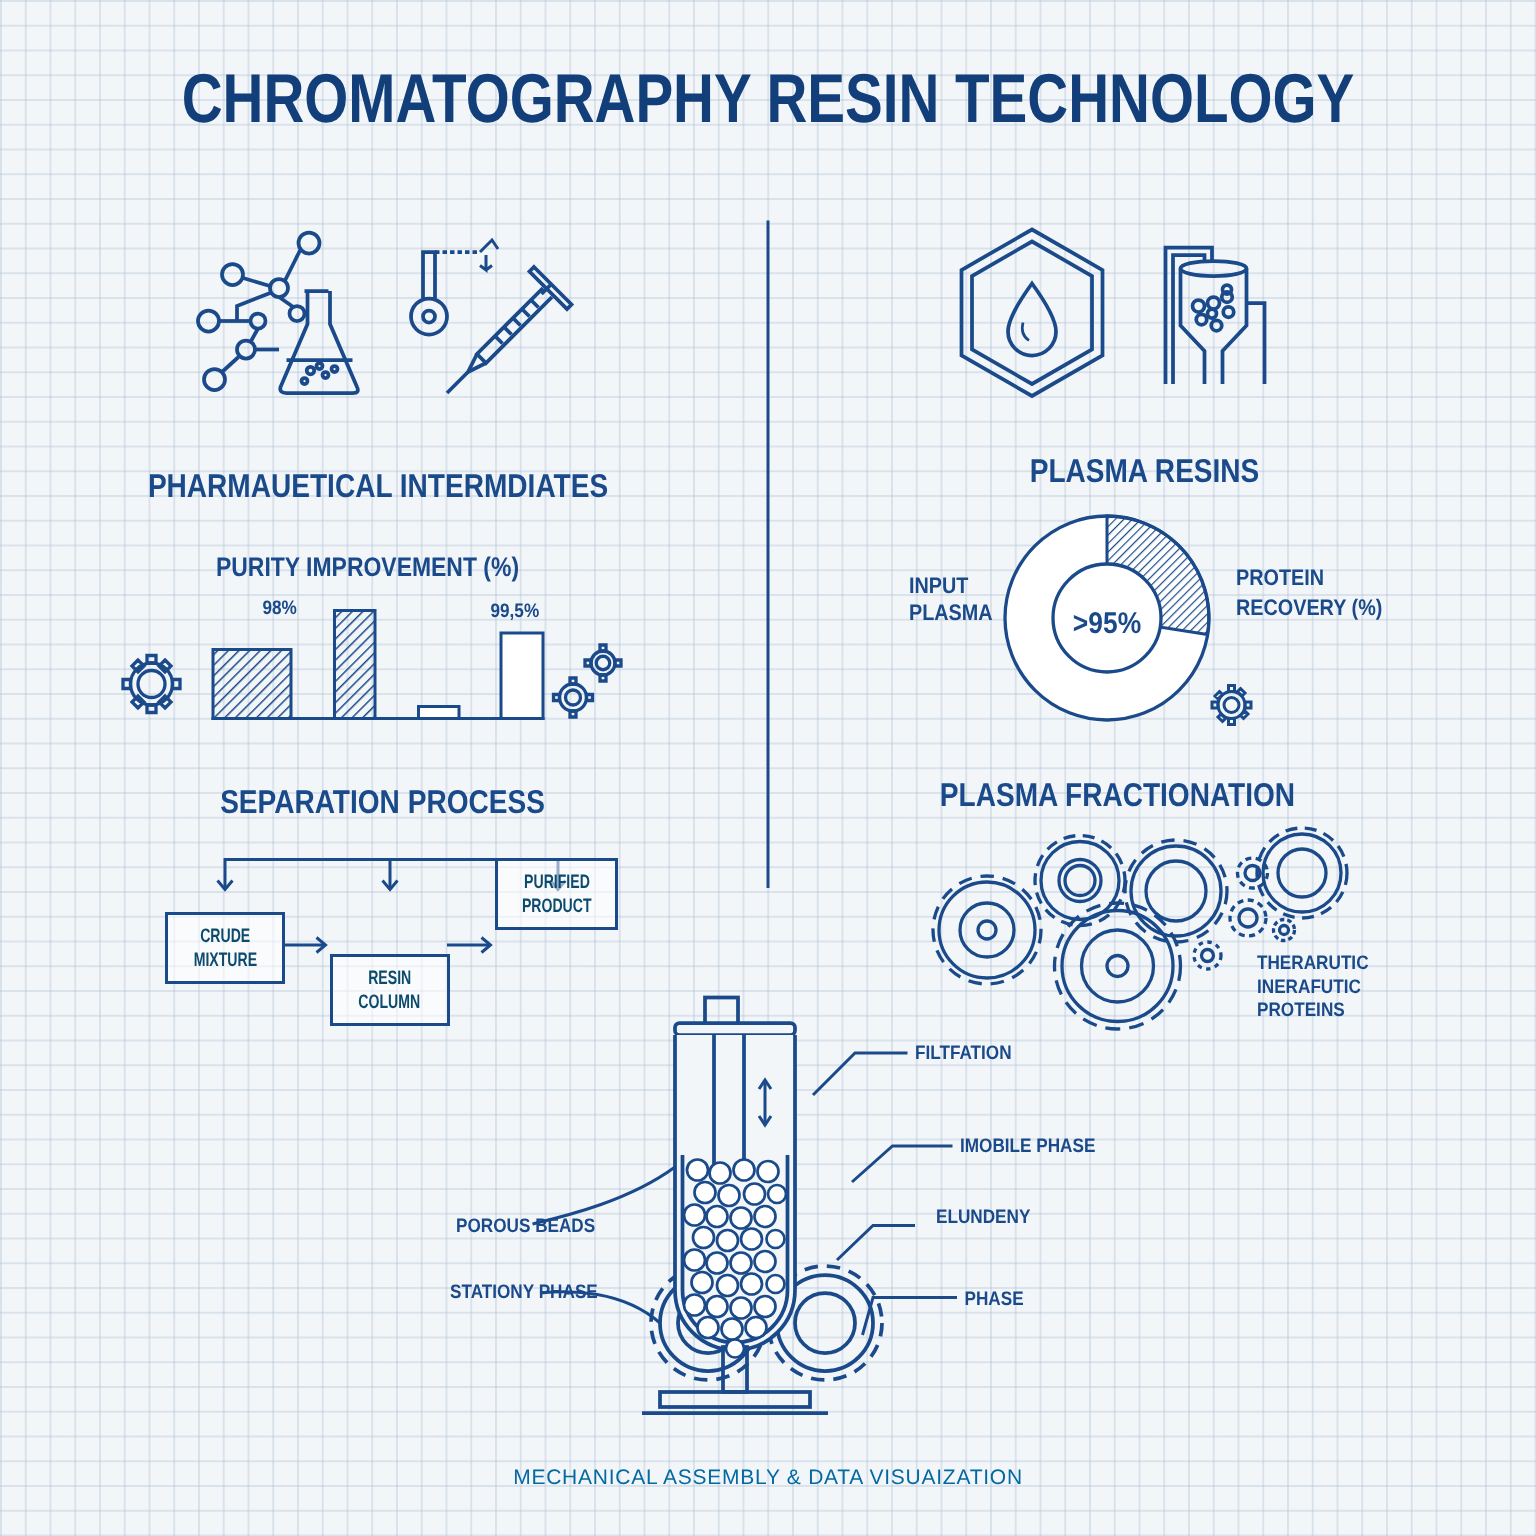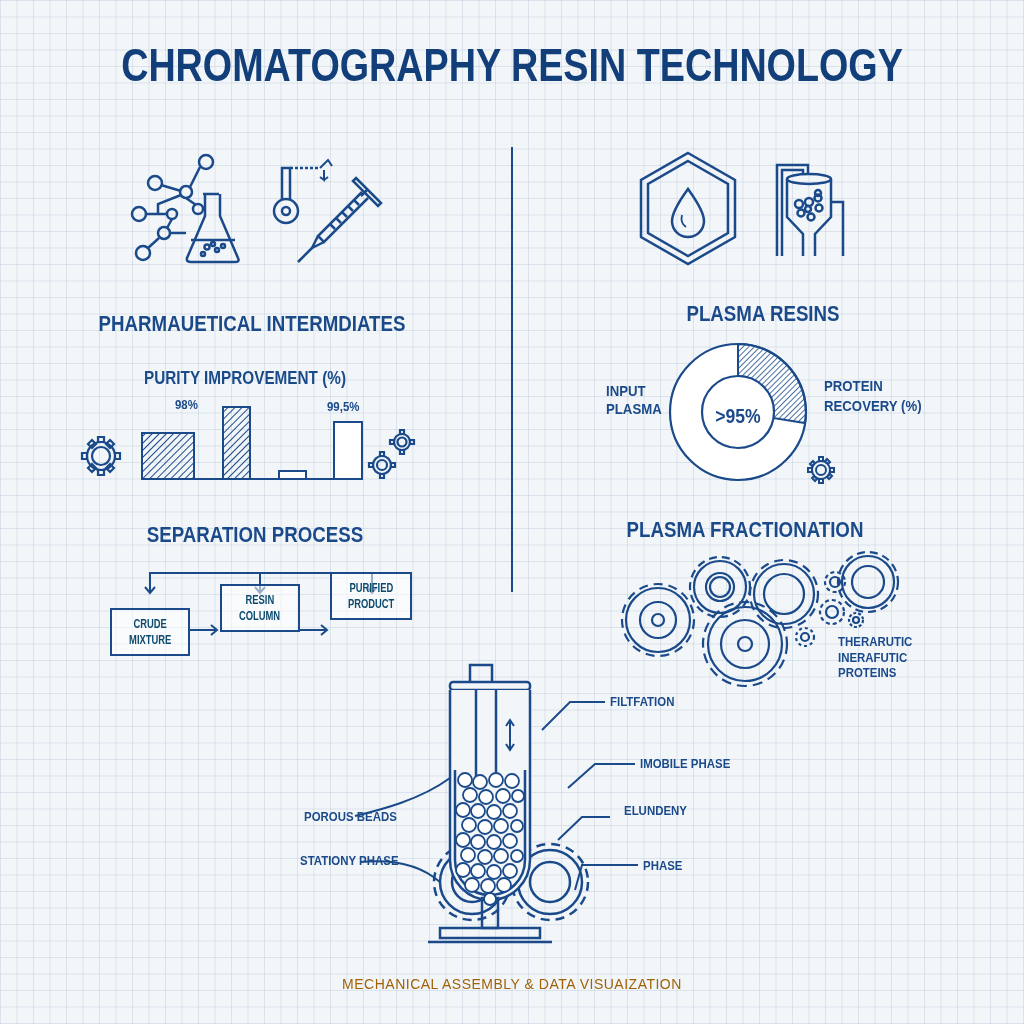--- a/index.html
+++ b/index.html
@@ -37,21 +37,21 @@
   .box {
     border: 2px solid #1a4a8a; background: rgba(255,255,255,0.55);
     display: flex; align-items: center; justify-content: center; text-align: center;
     font-weight: bold; font-size: 13px; line-height: 1.2; color: #0c4a6e;
   }
   .box span { transform: scaleX(0.85); display: inline-block; }
   .divider { left: 511px; top: 147px; width: 2px; height: 445px; background: #1a4a8a; }
   svg { overflow: visible; }
   .footer {
     left: 0; width: 1024px; top: 976px; text-align: center; font-size: 14px;
-    color: #a16207; letter-spacing: 0.5px;
+    color: #0369a1; letter-spacing: 0.5px;
   }
 </style>
 </head>
 <body>
 
 <div class="abs title">CHROMATOGRAPHY RESIN TECHNOLOGY</div>
 
 <div class="abs divider"></div>
 
 <svg class="abs" style="left:128px;top:152px" width="120" height="115" viewBox="0 0 120 115">
@@ -149,21 +149,21 @@
     <polyline points="50,22 50,3 272,3 272,22"></polyline>
     <line x1="160" y1="3" x2="160" y2="22"></line>
     <polyline points="45,17 50,23 55,17"></polyline>
       <polyline points="155,17 160,23 165,17"></polyline>
       <polyline points="267,17 272,23 277,17"></polyline>
   </g>
 </svg>
 <div class="abs box" style="left:110px;top:608px;width:76px;height:44px">
   <span><span>CRUDE</span><br><span>MIXTURE</span></span>
 </div>
-<div class="abs box" style="left:220px;top:584px;width:76px;height:44px">
+<div class="abs box" style="left:220px;top:636px;width:76px;height:44px">
   <span><span>RESIN</span><br><span>COLUMN</span></span>
 </div>
 <div class="abs box" style="left:330px;top:572px;width:78px;height:44px">
   <span><span>PURIFIED</span><br><span>PRODUCT</span></span>
 </div>
 <svg class="abs" style="left:188px;top:622px" width="145" height="16" viewBox="0 0 145 16">
   <g fill="none" stroke="#1a4a8a" stroke-width="2">
     <line x1="0" y1="8" x2="28" y2="8"></line>
       <polyline points="23,3 29,8 23,13"></polyline>
     <line x1="110" y1="8" x2="138" y2="8"></line>

